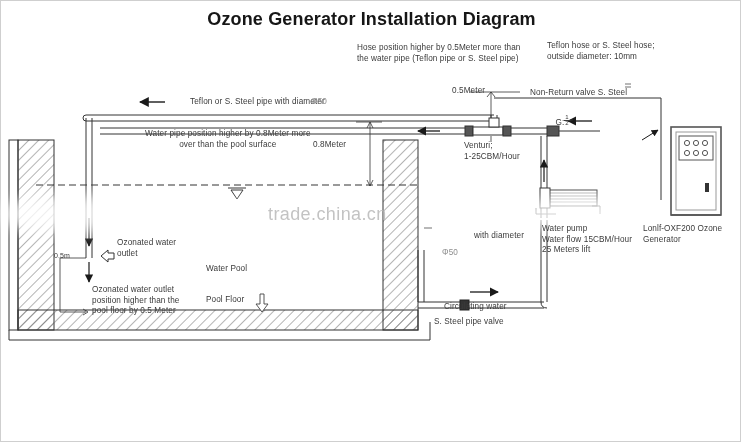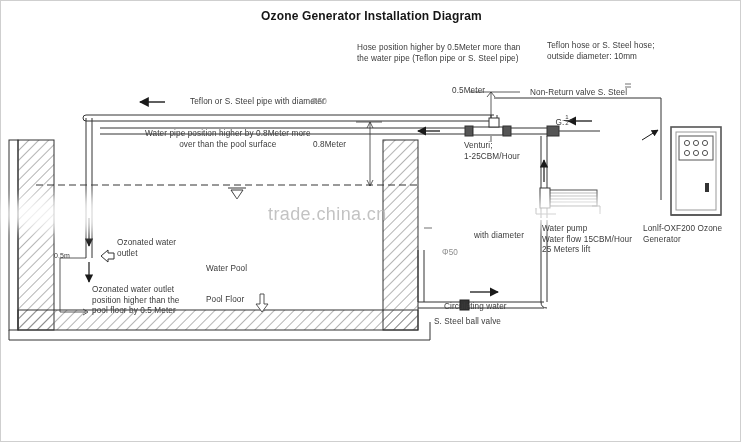--- a/index.html
+++ b/index.html
@@ -36,21 +36,21 @@
     line-height: 10.5px;
     white-space: pre;
     letter-spacing: 0.1px;
   }
   #title {
     position: absolute;
     left: 0;
     top: 9px;
     width: 743px;
     text-align: center;
-    font-size: 12px;
+    font-size: 18px;
     font-weight: bold;
     color: #161616;
     letter-spacing: 0.15px;
   }
   #watermark {
     position: absolute;
     left: 268px;
     top: 204px;
     font-size: 18px;
     color: #b9b9b9;
@@ -305,15 +305,15 @@
 
   <div class="txt" style="left:206px; top:264px;">Water Pool</div>
 
   <div class="txt" style="left:206px; top:295px;">Pool Floor</div>
 
   <div class="txt" style="left:430px; top:231px;margin-left:44px;">with diameter</div>
   <div class="txt" style="left:442px; top:248px; color:#8e8e8e;">Φ50</div>
 
   <div class="txt" style="left:444px; top:302px;">Circulating water</div>
 
-  <div class="txt" style="left:434px; top:317px;">S. Steel ball valve</div>
+  <div class="txt" style="left:434px; top:317px;">S. Steel pipe valve</div>
 
 </div>
 
 </body></html>

